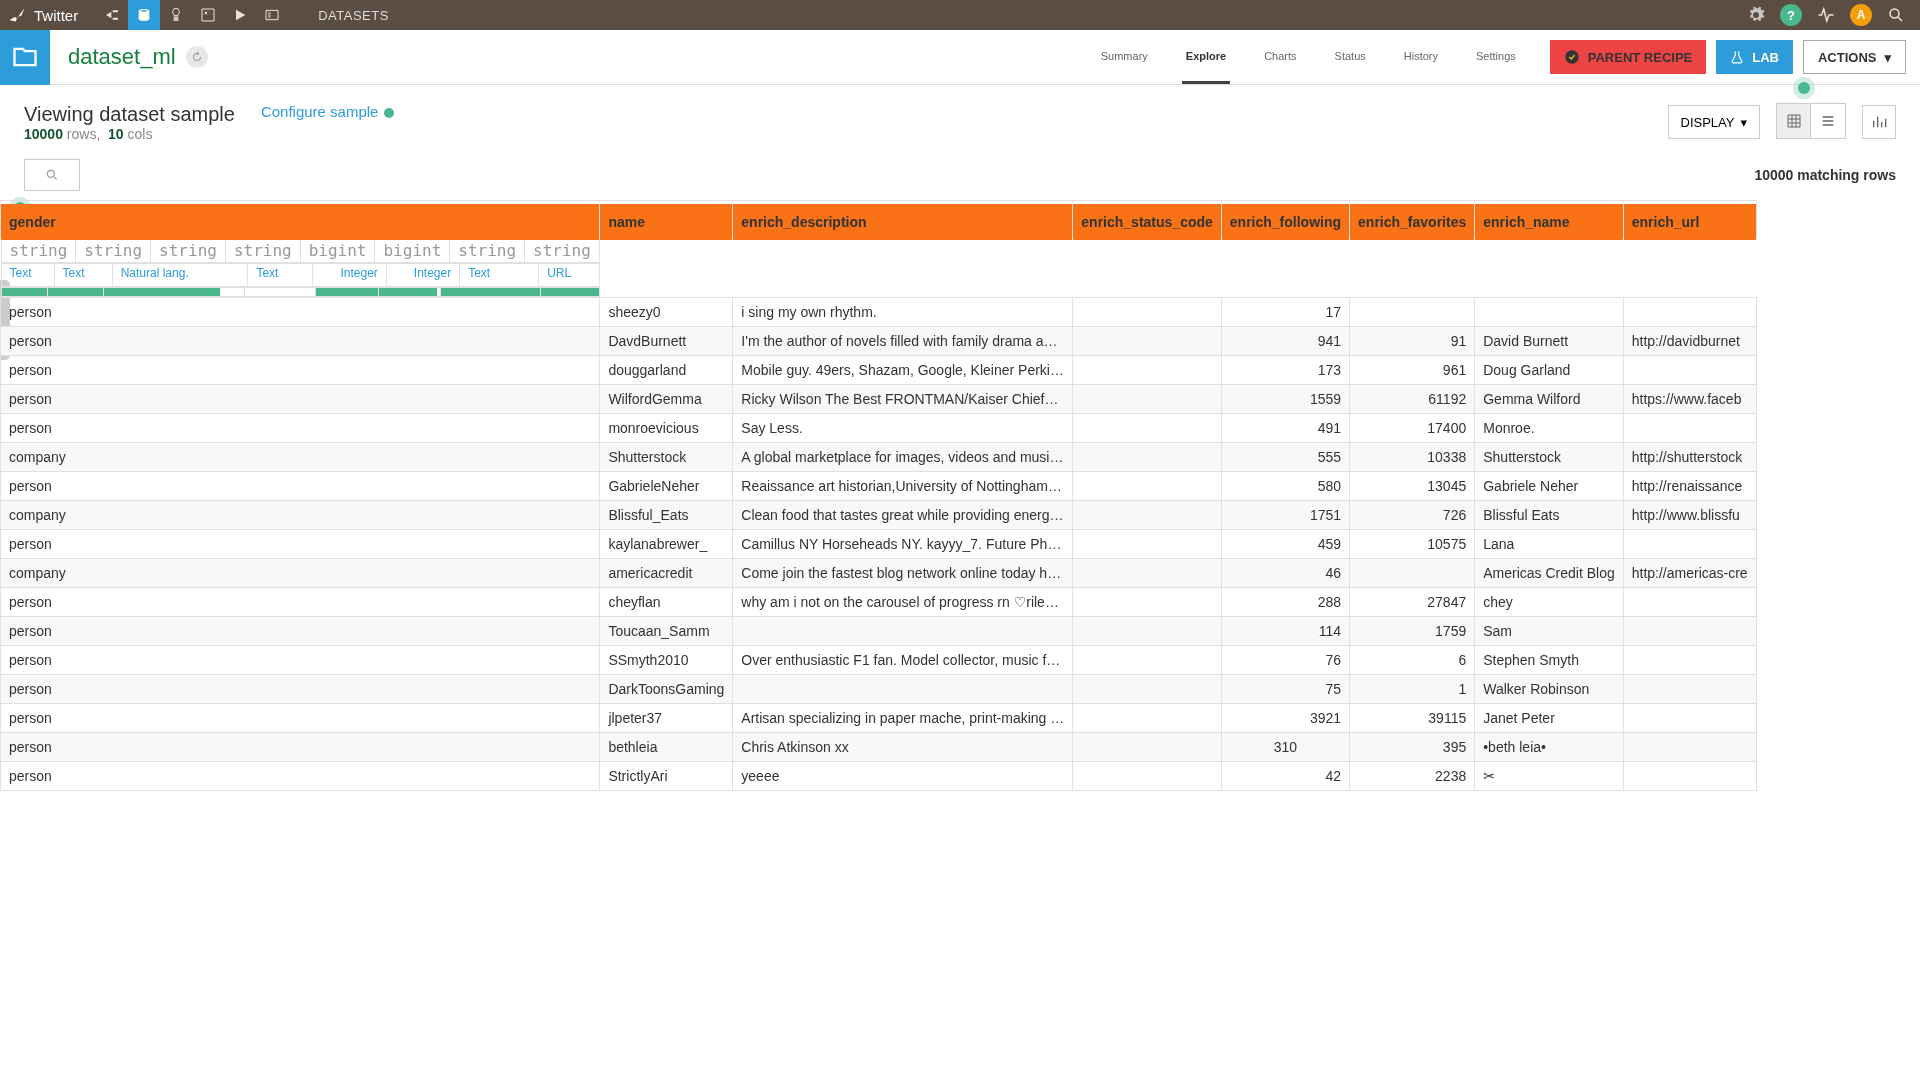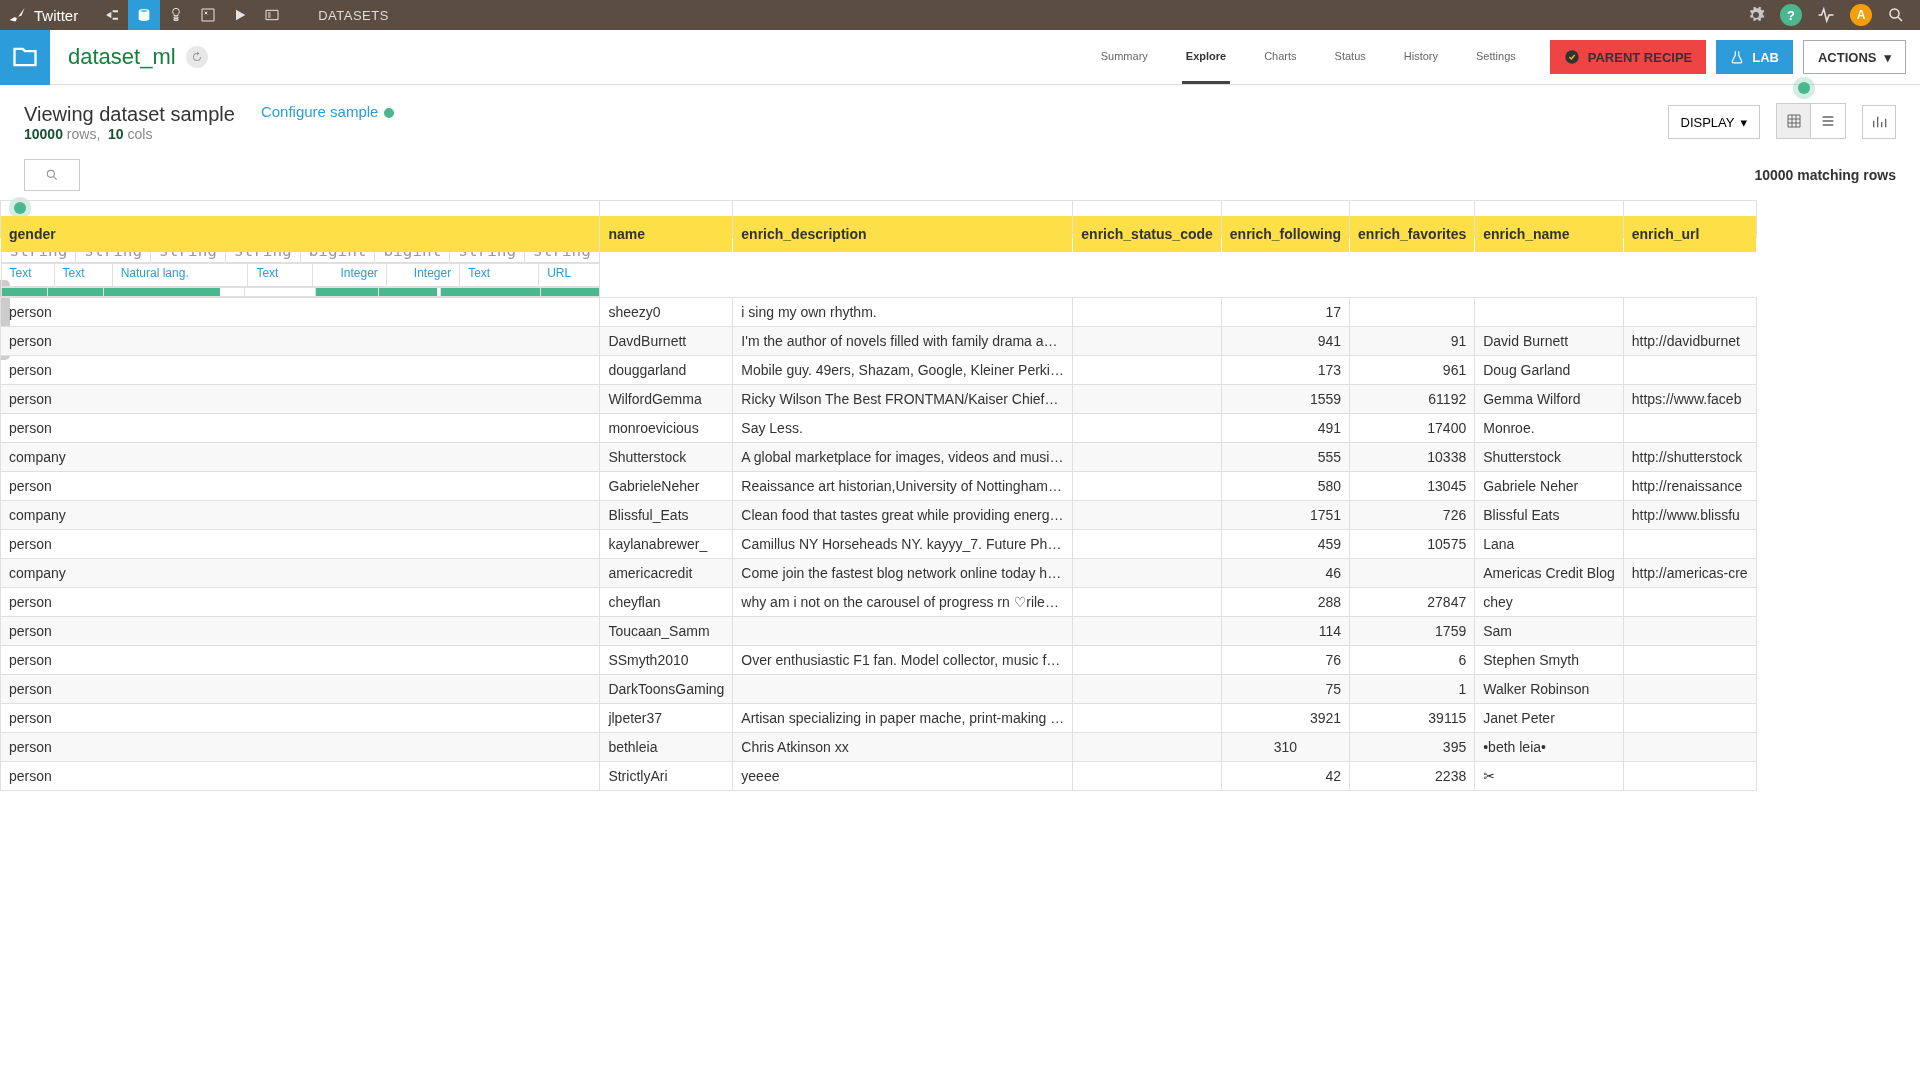--- a/index.html
+++ b/index.html
@@ -42,21 +42,21 @@
 .view-mode:last-child{border-right:none}
 .view-mode.active{background:#eee}
 .chart-mode{width:34px;height:34px;border:1px solid #ccc;display:flex;align-items:center;justify-content:center;cursor:pointer}
 .filter-row{height:36px;display:flex;align-items:center;padding:0 24px;margin-top:8px}
 .search-box{width:56px;height:32px;border:1px solid #ccc;display:flex;align-items:center;justify-content:center;cursor:pointer}
 .matching{margin-left:auto;font-size:14px;color:#333;font-weight:600}
 .grid-wrap{position:absolute;left:0;right:0;top:200px;bottom:0;overflow:auto}
 .grid{display:table;width:1460px;border-collapse:collapse}
 .ghead,.grow{display:table-row}
 .gcell{display:table-cell;padding:6px 8px;border:1px solid #e0e0e0;white-space:nowrap;overflow:hidden;text-overflow:ellipsis;vertical-align:middle}
-.ghead .gcell{font-size:14px;font-weight:700;background:#fde047;position:sticky;top:15px;padding:10px 8px}
+.ghead .gcell{font-size:14px;font-weight:700;background:#f97316;position:sticky;top:3px;padding:10px 8px}
 .gtype .gcell{font-size:16px;color:#999;font-family:monospace;padding:2px 8px}
 .gmean .gcell{font-size:12px;color:#2d9cdb;padding:2px 8px 6px}
 .gbar .gcell{padding:0;height:8px;position:relative}
 .bar-fill{height:8px;background:#4ab78e}
 .grow:nth-child(even) .gcell{background:#f8f8f8}
 .c-gender{width:110px;max-width:110px}
 .c-name{width:135px;max-width:135px}
 .c-desc{width:340px;max-width:340px}
 .c-status{width:170px;max-width:170px}
 .c-foll{width:150px;max-width:150px;text-align:right}

